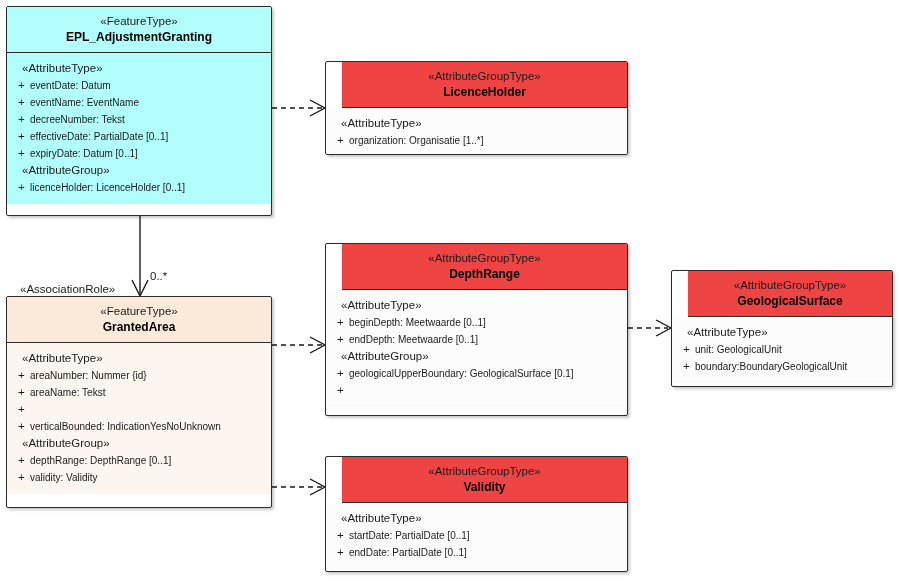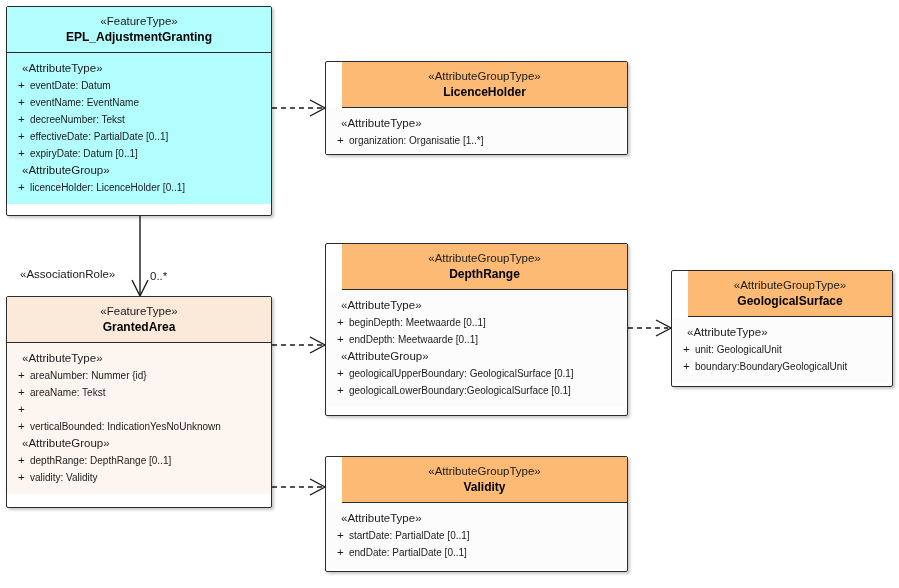--- a/index.html
+++ b/index.html
@@ -77,21 +77,21 @@
     color: #1a1a1a;
   }
 
   
   .theme-cyan .uml-head { background: #b2fdfd; }
   .theme-cyan .uml-body { background: #b2fdfd; }
   
   .theme-peach .uml-head { background: #fbe9da; }
   .theme-peach .uml-body { background: #fdf6f0; }
   
-  .theme-gray .uml-head { background: #fdba74; margin-left: 16px; }
+  .theme-gray .uml-head { background: #ef4444; margin-left: 16px; }
   .theme-gray .uml-body { background: #fcfcfc; }
 
   
   .conn {
     position: absolute;
     pointer-events: none;
   }
   .conn svg { display: block; overflow: visible; }
 
   .edge-label {
@@ -138,21 +138,21 @@
   </div>
 
   <div class="conn" style="left:0px; top:0px; width:899px; height:588px;">
     <svg width="899" height="588" viewBox="0 0 899 588">
       <line x1="628" y1="328" x2="668" y2="328" stroke="#1a1a1a" stroke-width="1.4" stroke-dasharray="5,4"></line>
       <polyline points="656,320 671,328 656,336" fill="none" stroke="#1a1a1a" stroke-width="1.4"></polyline>
     </svg>
   </div>
 
   <div class="edge-label" style="left:44px; top:252px;margin-top:41px;">+grantedArea</div>
-  <div class="edge-label" style="left:20px; top:267px;">«AssociationRole»</div>
+  <div class="edge-label" style="left:20px; top:282px;">«AssociationRole»</div>
   <div class="edge-label" style="left:150px; top:269px;">0..*</div>
 
   <div class="uml-box theme-cyan" style="left:6px; top:6px; width:266px; height:210px;">
     <div class="uml-head">
       <div class="stereo">«FeatureType»</div>
       <div class="cls-name">EPL_AdjustmentGranting</div>
     </div>
     <div class="uml-body">
       <div class="grp-label">«AttributeType»</div>
       <div class="attr-row">
@@ -249,21 +249,20 @@
         <span class="attr-text">endDepth: Meetwaarde [0..1]</span>
       </div>
 
       <div class="grp-label">«AttributeGroup»</div>
       <div class="attr-row">
         <span class="attr-vis">+</span>
         <span class="attr-text">geologicalUpperBoundary: GeologicalSurface [0.1]</span>
       </div>
       <div class="attr-row">
         <span class="attr-vis">+</span>
-        <span class="attr-text">geologicalLowerBoundary:GeologicalSurface [0.1]</span>
       </div>
     </div>
   </div>
 
   <div class="uml-box theme-gray" style="left:671px; top:270px; width:222px; height:117px;">
     <div class="uml-head">
       <div class="stereo">«AttributeGroupType»</div>
       <div class="cls-name">GeologicalSurface</div>
     </div>
     <div class="uml-body">

